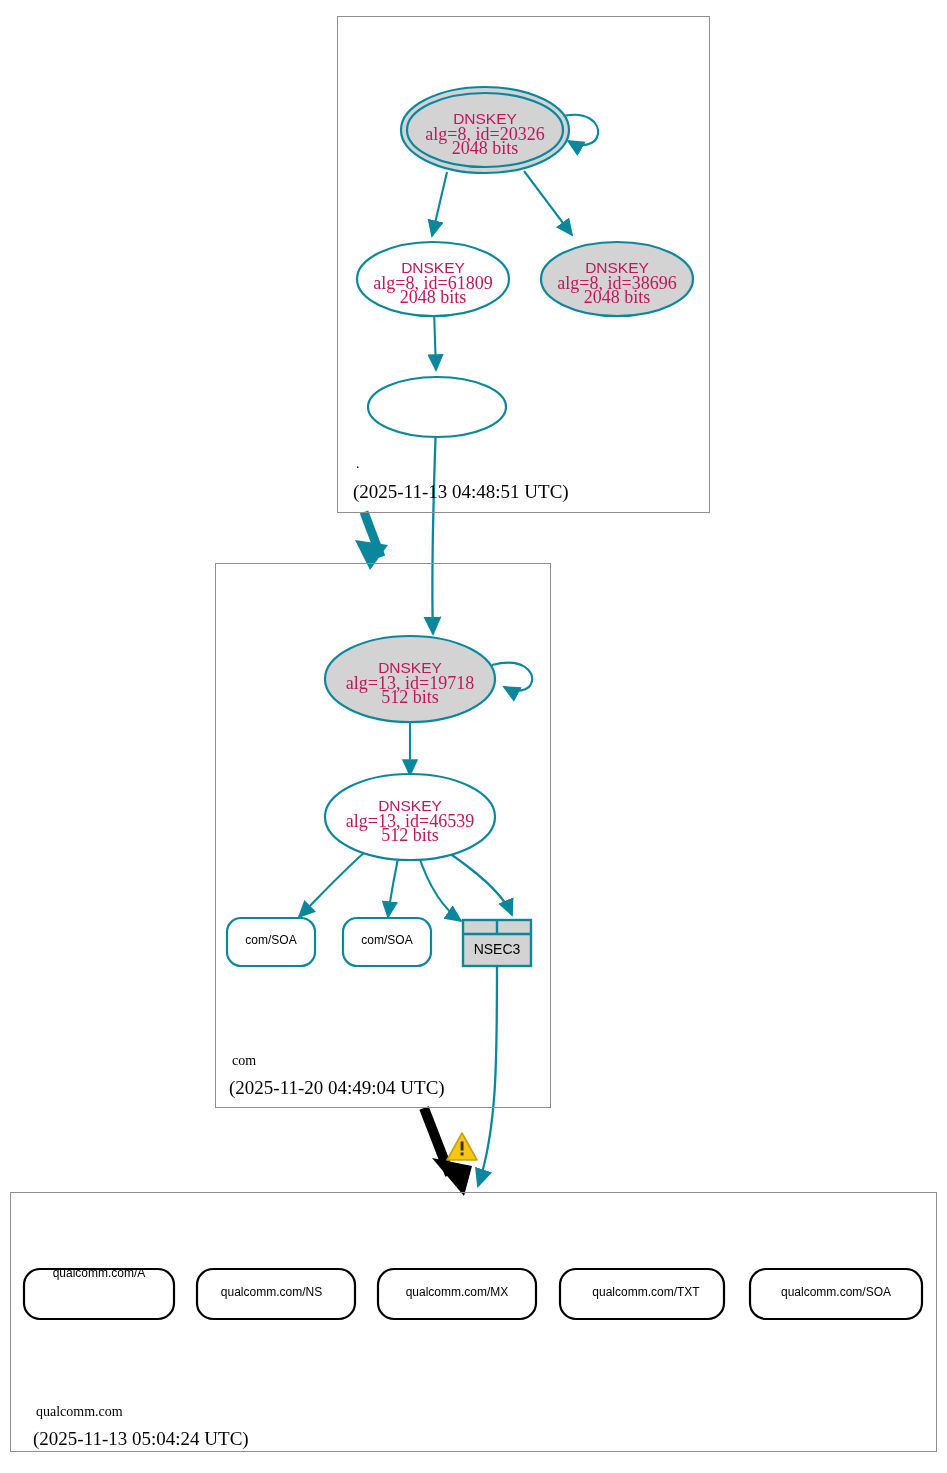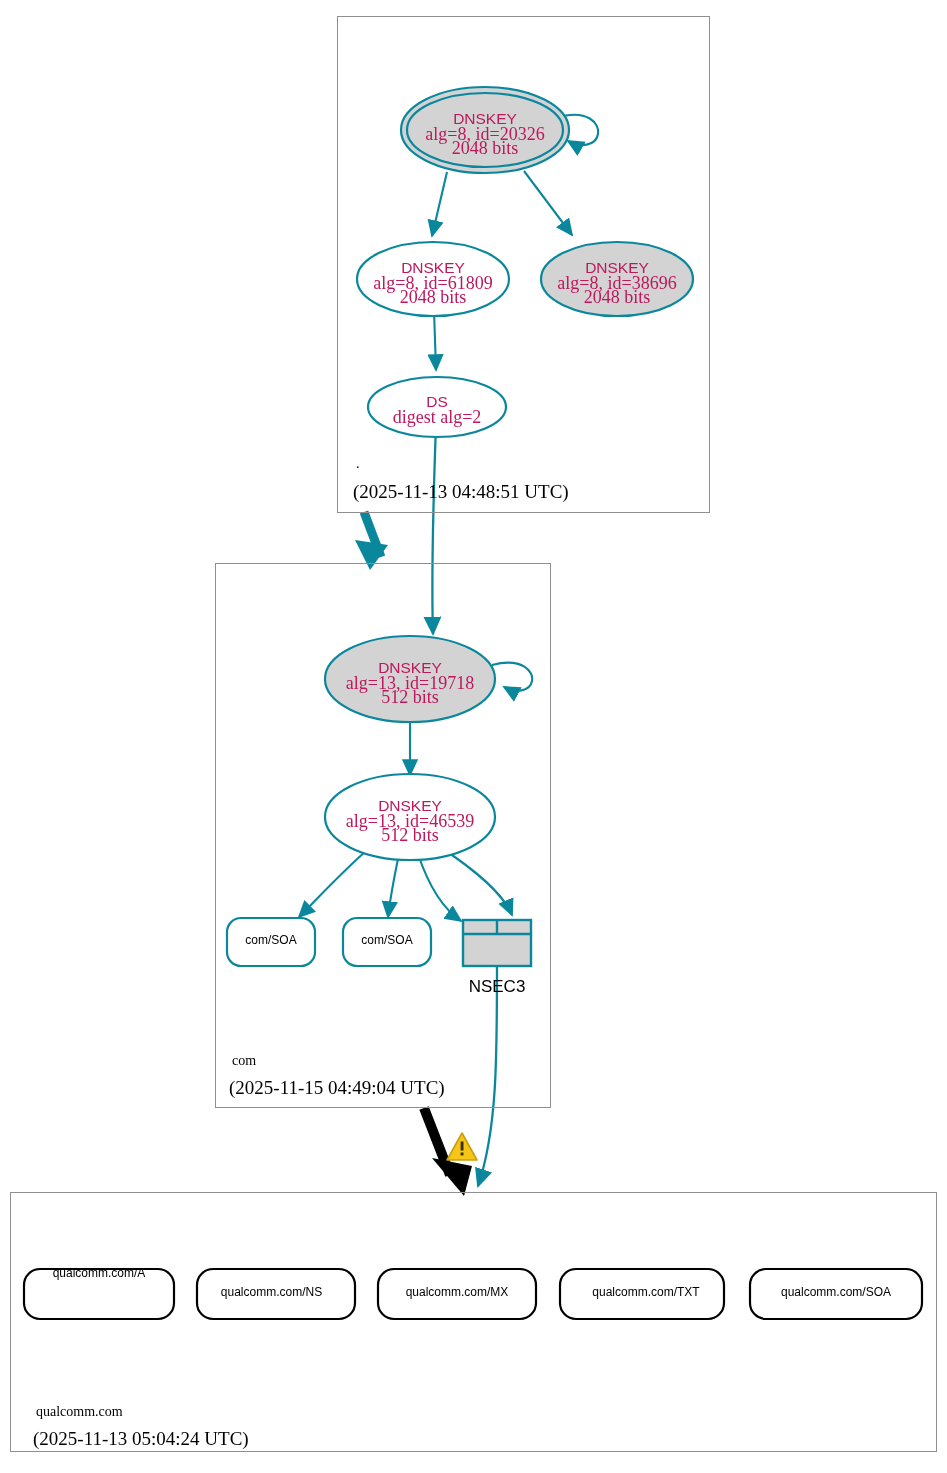--- a/index.html
+++ b/index.html
@@ -66,25 +66,24 @@
     position: absolute;
     font-family: "Liberation Sans", sans-serif;
     font-size: 12px;
     color: #000000;
     text-align: center;
     white-space: nowrap;
   }
   .nsec-label {
     position: absolute;
     font-family: "Liberation Sans", sans-serif;
-    font-size: 17px;
+    font-size: 14px;
     color: #000000;
     text-align: center;
     white-space: nowrap;
-    margin-top: 36px;
   }
 </style>
 </head>
 <body>
 
 <div id="canvas">
 
   <svg class="layer" viewBox="0 0 947 1473">
     <defs>
       <marker id="arrTeal" markerWidth="9" markerHeight="9" refX="7.5" refY="4.5" orient="auto" markerUnits="strokeWidth">
@@ -216,21 +215,21 @@
   </svg>
 
   <div class="zone-box" style="left:337px; top:16px; width:373px; height:497px;"></div>
   <div class="zone-box" style="left:215px; top:563px; width:336px; height:545px;"></div>
   <div class="zone-box" style="left:10px; top:1192px; width:927px; height:260px;"></div>
 
   <div class="zone-name" style="left:356px; top:456px;">.</div>
   <div class="zone-time" style="left:353px; top:481px;">(2025-11-13 04:48:51 UTC)</div>
 
   <div class="zone-name" style="left:232px; top:1053px;">com</div>
-  <div class="zone-time" style="left:229px; top:1077px;">(2025-11-15 04:49:04 UTC)</div>
+  <div class="zone-time" style="left:229px; top:1077px;">(2025-11-20 04:49:04 UTC)</div>
 
   <div class="zone-name" style="left:36px; top:1404px;">qualcomm.com</div>
   <div class="zone-time" style="left:33px; top:1428px;">(2025-11-13 05:04:24 UTC)</div>
 
   <div class="node-label" style="left:385px; top:110px; width:200px;">
     <div class="lbl-title">DNSKEY</div>
     <div class="lbl-sub">alg=8, id=20326</div>
     <div class="lbl-sub">2048 bits</div>
   </div>
 
@@ -239,24 +238,20 @@
     <div class="lbl-sub">alg=8, id=61809</div>
     <div class="lbl-sub">2048 bits</div>
   </div>
 
   <div class="node-label" style="left:517px; top:259px; width:200px;">
     <div class="lbl-title">DNSKEY</div>
     <div class="lbl-sub">alg=8, id=38696</div>
     <div class="lbl-sub">2048 bits</div>
   </div>
 
-  <div class="node-label" style="left:337px; top:393px; width:200px;">
-    <div class="lbl-title">DS</div>
-    <div class="lbl-sub">digest alg=2</div>
-  </div>
 
   <div class="node-label" style="left:310px; top:659px; width:200px;">
     <div class="lbl-title">DNSKEY</div>
     <div class="lbl-sub">alg=13, id=19718</div>
     <div class="lbl-sub">512 bits</div>
   </div>
 
   <div class="node-label" style="left:310px; top:797px; width:200px;">
     <div class="lbl-title">DNSKEY</div>
     <div class="lbl-sub">alg=13, id=46539</div>

